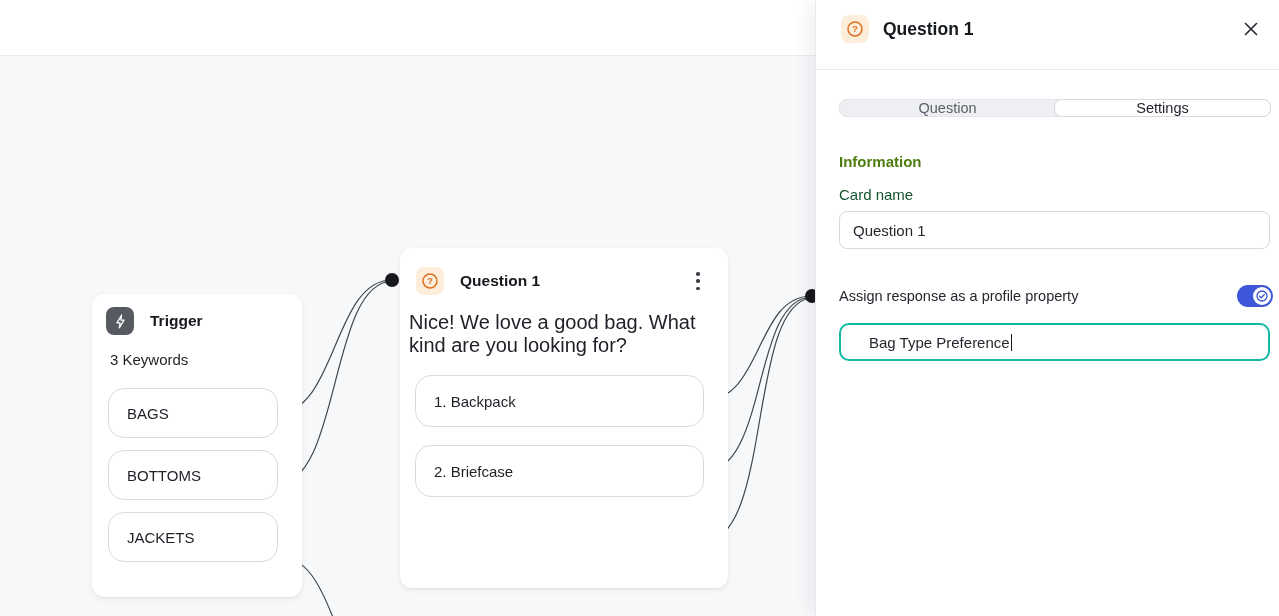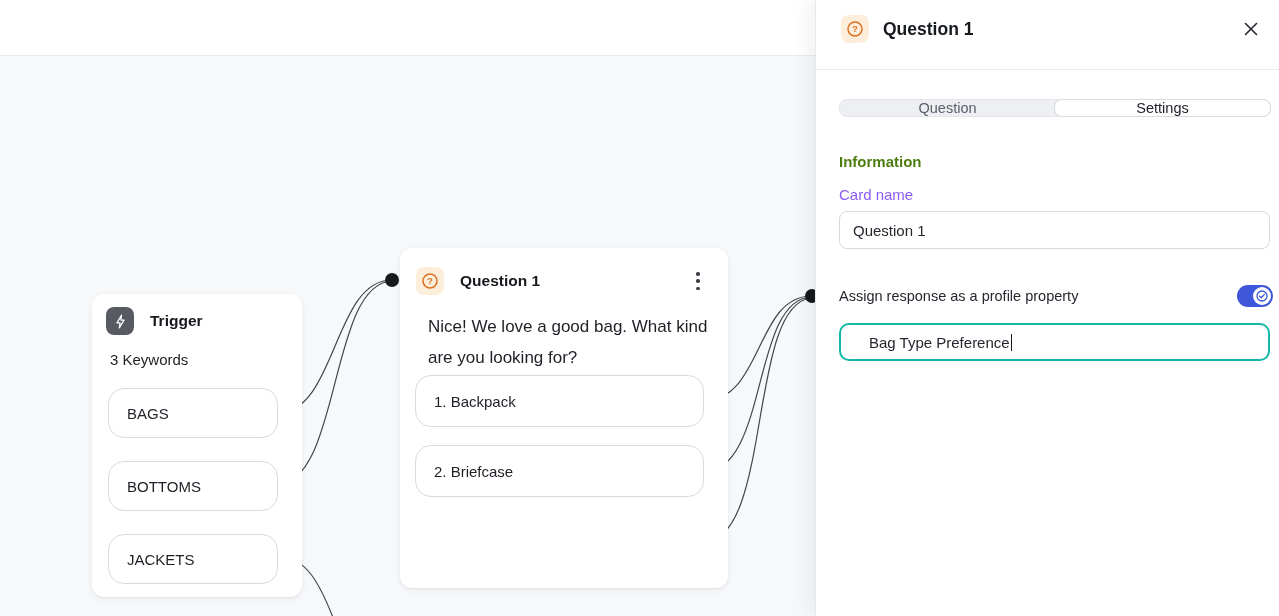--- a/index.html
+++ b/index.html
@@ -21,33 +21,33 @@
   .node-head { position:absolute; display:flex; align-items:center; }
   .node-icon { width:28px; height:28px; border-radius:8px; display:flex;
     align-items:center; justify-content:center; flex:0 0 auto; }
   .trigger-icon-bg { background:#575b61; }
   .q-icon-bg { background:#fceedb; }
   .node-title { font-size:15.5px; font-weight:700; color:#16181d; margin-left:16px; }
 
   .trigger-node { left:92px; top:294px; width:210px; height:303px; }
   .trigger-node .node-head { left:14px; top:13px;text-align:right; }
   .trigger-sub { position:absolute; left:18px; top:57px; font-size:15px; color:#1d2026; }
-  .kw-list { position:absolute; left:16px; top:94px; display:flex; flex-direction:column; gap:23px; }
+  .kw-list { position:absolute; left:16px; top:94px; display:flex; flex-direction:column; gap:12px; }
   .pill { width:170px; height:50px; background:#fff; border:1px solid #d9dbdf;
     border-radius:16px; display:flex; align-items:center; padding-left:18px;
     font-size:15px; color:#1d2026; }
 
   .question-node { left:400px; top:248px; width:328px; height:340px; }
   .question-node .node-head { left:16px; top:19px; }
   .kebab { position:absolute; left:291px; top:22px; width:14px; height:22px;
     display:flex; flex-direction:column; align-items:center; justify-content:space-between;
     cursor:pointer; padding:2px 0; }
   .kebab i { width:3.5px; height:3.5px; border-radius:50%; background:#3a3f46; }
-  .q-message { position:absolute; left:28px; top:63px; width:296px;
-    font-size:17px; line-height:31px; color:#1d2026; }
+  .q-message { position:absolute; left:9px; top:63px; width:296px;
+    font-size:20px; line-height:23px; color:#1d2026; }
   .opt-list { position:absolute; left:15px; top:127px; display:flex; flex-direction:column; gap:18px; }
   .opt { width:289px; height:52px; background:#fff; border:1px solid #d9dbdf;
     border-radius:16px; display:flex; align-items:center; padding-left:18px;
     font-size:15px; color:#1d2026; }
 
   
   .panel { position:absolute; left:815px; top:0; width:464px; height:616px;
     background:#ffffff; border-left:1px solid #e7e9ec;
     box-shadow:-8px 0 16px rgba(17,24,39,.05); z-index:5; }
   .panel-icon { position:absolute; left:25px; top:15px; }
@@ -59,21 +59,21 @@
 
   .tabs { position:absolute; left:23px; top:99px; width:432px; height:18px;
     background:#edeff2; border:1px solid #e3e5e9; border-radius:8px; display:flex; }
   .tab { flex:1; display:flex; align-items:center; justify-content:center;
     font-size:14.5px; color:#5b6068; cursor:pointer; border-radius:8px; }
   .tab[data-state="true"] { background:#fff; border:1px solid #d6d9de;
     color:#1d2127; font-weight:500; margin:-1px; }
 
   .section-heading { position:absolute; left:23px; top:153px; font-size:15px;
     font-weight:700; color:#4d7c0f; }
-  .field-label { position:absolute; left:23px; top:186px; font-size:15px; color:#8b5cf6; }
+  .field-label { position:absolute; left:23px; top:186px; font-size:15px; color:#14532d; }
   .text-input { position:absolute; left:23px; top:211px; width:431px; height:38px;
     border:1px solid #d6d9de; border-radius:8px; background:#fff; padding:0 13px;
     font-size:15px; color:#23272e; font-family:"Liberation Sans", sans-serif; outline:none; }
 
   .toggle-row-label { position:absolute; left:23px; top:288px; font-size:14.5px; color:#23272e;text-align:right; }
   .toggle { position:absolute; left:421px; top:285px; width:36px; height:22px;
     border-radius:11px; background:#c8ccd4; cursor:pointer; }
   .toggle[data-state="true"] { background:#3d56da; }
   .toggle .thumb { position:absolute; top:2px; left:2px; width:18px; height:18px;
     border-radius:50%; background:#fff; display:flex; align-items:center; justify-content:center; }

